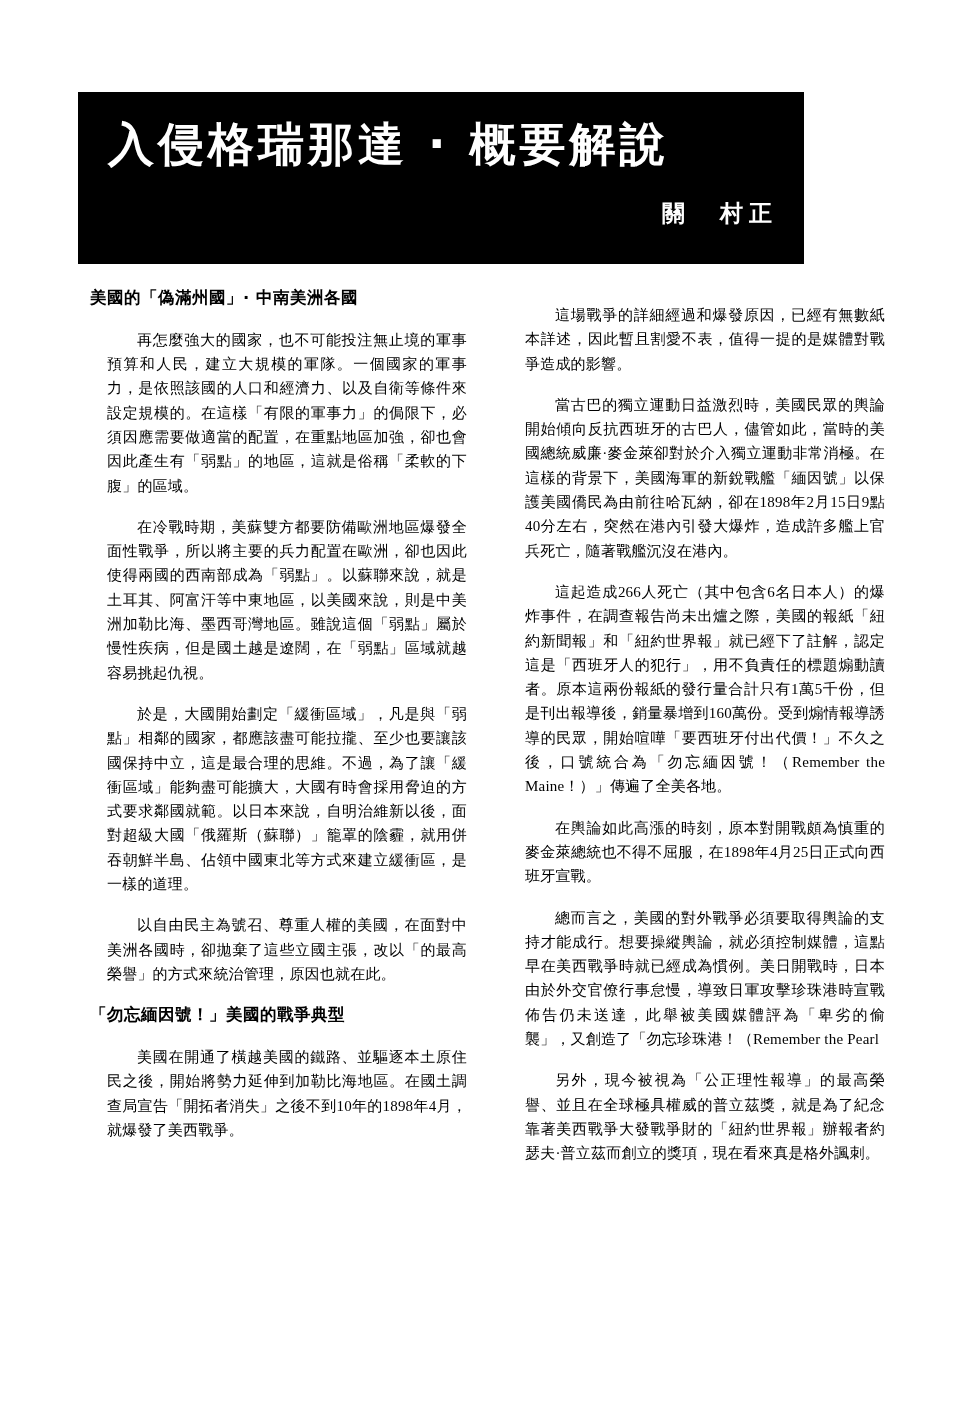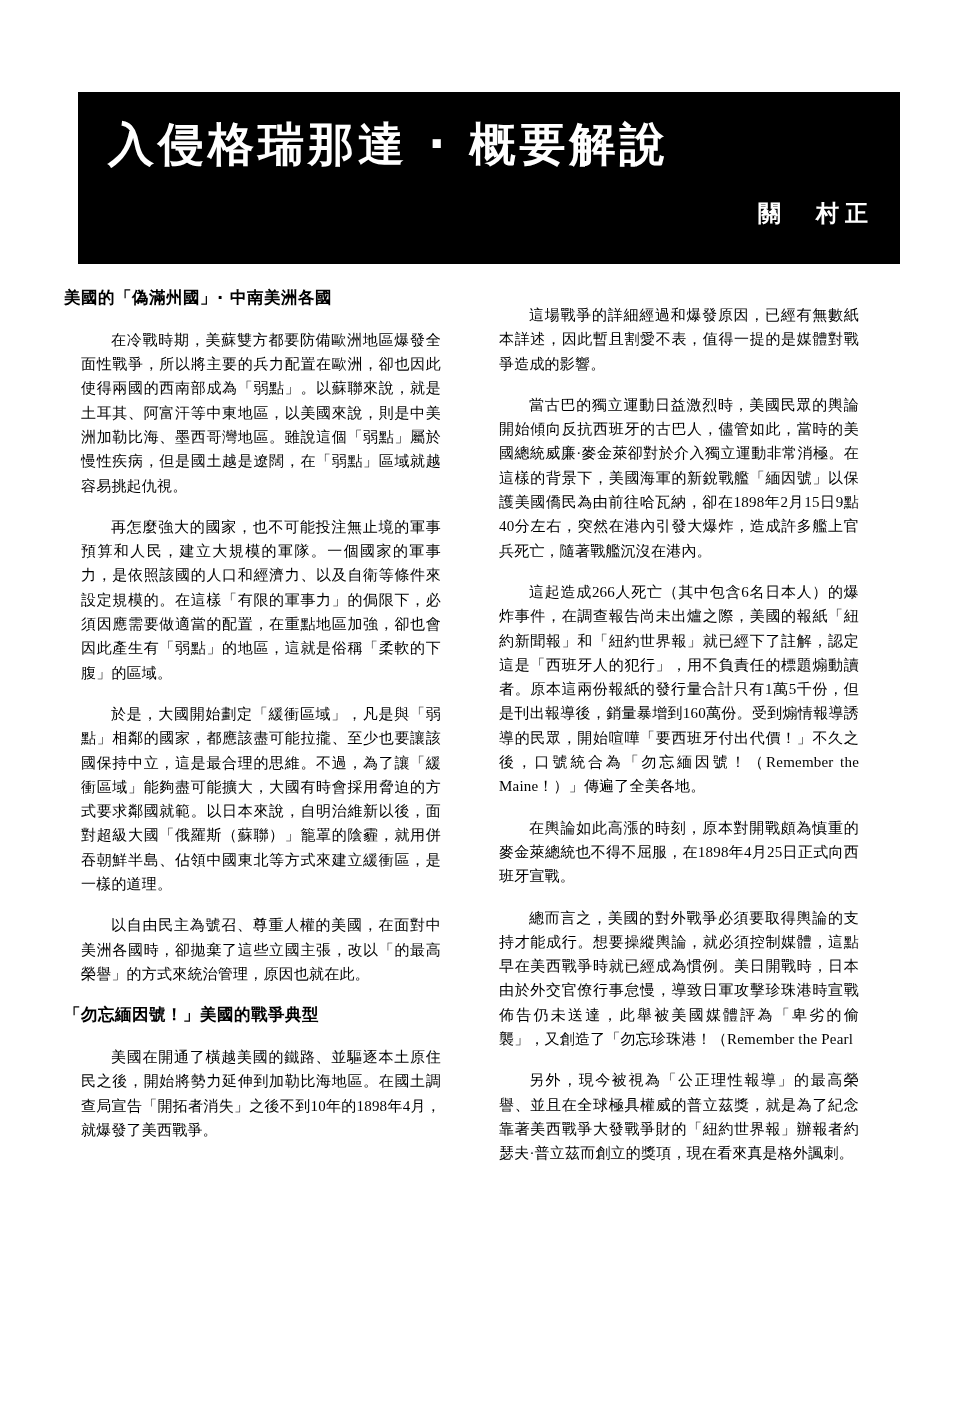--- a/index.html
+++ b/index.html
@@ -20,21 +20,21 @@
     left: 0;
     top: 0;
     width: 980px;
     height: 1407px;
   }
   
   .title-banner {
     position: absolute;
     left: 78px;
     top: 92px;
-    width: 822px;
+    width: 726px;
     height: 172px;
     background: #000000;
     color: #ffffff;
   }
   .title-main {
     position: absolute;
     left: 30px;
     top: 22px;
     font-size: 46px;
     font-weight: bold;
@@ -48,21 +48,21 @@
     top: 106px;
     font-size: 23px;
     font-weight: bold;
     letter-spacing: 6px;
     font-family: Liberation Mono, monospace;
     white-space: nowrap;
   }
   
   .columns {
     position: absolute;
-    left: 64px;
+    left: 90px;
     top: 286px;
     width: 824px;
     height: 1080px;
     display: flex;
     gap: 24px;
   }
   .col {
     width: 394px;
   }
   .sec-head {
@@ -92,22 +92,22 @@
 
   <div class="title-banner">
     <div class="title-main">入侵格瑞那達 · 概要解說</div>
     <div class="title-author">關　村正</div>
   </div>
 
   <div class="columns">
 
     <div class="col">
       <div class="sec-head">美國的「偽滿州國」· 中南美洲各國</div>
+      <p class="para">再怎麼強大的國家，也不可能投注無止境的軍事預算和人民，建立大規模的軍隊。一個國家的軍事力，是依照該國的人口和經濟力、以及自衛等條件來設定規模的。在這樣「有限的軍事力」的侷限下，必須因應需要做適當的配置，在重點地區加強，卻也會因此產生有「弱點」的地區，這就是俗稱「柔軟的下腹」的區域。</p>
       <p class="para">在冷戰時期，美蘇雙方都要防備歐洲地區爆發全面性戰爭，所以將主要的兵力配置在歐洲，卻也因此使得兩國的西南部成為「弱點」。以蘇聯來說，就是土耳其、阿富汗等中東地區，以美國來說，則是中美洲加勒比海、墨西哥灣地區。雖說這個「弱點」屬於慢性疾病，但是國土越是遼闊，在「弱點」區域就越容易挑起仇視。</p>
-      <p class="para">再怎麼強大的國家，也不可能投注無止境的軍事預算和人民，建立大規模的軍隊。一個國家的軍事力，是依照該國的人口和經濟力、以及自衛等條件來設定規模的。在這樣「有限的軍事力」的侷限下，必須因應需要做適當的配置，在重點地區加強，卻也會因此產生有「弱點」的地區，這就是俗稱「柔軟的下腹」的區域。</p>
       <p class="para">於是，大國開始劃定「緩衝區域」，凡是與「弱點」相鄰的國家，都應該盡可能拉攏、至少也要讓該國保持中立，這是最合理的思維。不過，為了讓「緩衝區域」能夠盡可能擴大，大國有時會採用脅迫的方式要求鄰國就範。以日本來說，自明治維新以後，面對超級大國「俄羅斯（蘇聯）」籠罩的陰霾，就用併吞朝鮮半島、佔領中國東北等方式來建立緩衝區，是一樣的道理。</p>
       <p class="para">以自由民主為號召、尊重人權的美國，在面對中美洲各國時，卻拋棄了這些立國主張，改以「的最高榮譽」的方式來統治管理，原因也就在此。</p>
       <div class="sec-head spaced">「勿忘緬因號！」美國的戰爭典型</div>
       <p class="para">美國在開通了橫越美國的鐵路、並驅逐本土原住民之後，開始將勢力延伸到加勒比海地區。在國土調查局宣告「開拓者消失」之後不到10年的1898年4月，就爆發了美西戰爭。</p>
     </div>
 
     <div class="col">
       <p class="para">這場戰爭的詳細經過和爆發原因，已經有無數紙本詳述，因此暫且割愛不表，值得一提的是媒體對戰爭造成的影響。</p>
       <p class="para">當古巴的獨立運動日益激烈時，美國民眾的輿論開始傾向反抗西班牙的古巴人，儘管如此，當時的美國總統威廉·麥金萊卻對於介入獨立運動非常消極。在這樣的背景下，美國海軍的新銳戰艦「緬因號」以保護美國僑民為由前往哈瓦納，卻在1898年2月15日9點40分左右，突然在港內引發大爆炸，造成許多艦上官兵死亡，隨著戰艦沉沒在港內。</p>
       <p class="para">這起造成266人死亡（其中包含6名日本人）的爆炸事件，在調查報告尚未出爐之際，美國的報紙「紐約新聞報」和「紐約世界報」就已經下了註解，認定這是「西班牙人的犯行」，用不負責任的標題煽動讀者。原本這兩份報紙的發行量合計只有1萬5千份，但是刊出報導後，銷量暴增到160萬份。受到煽情報導誘導的民眾，開始喧嘩「要西班牙付出代價！」不久之後，口號統合為「勿忘緬因號！（Remember the Maine！）」傳遍了全美各地。</p>

